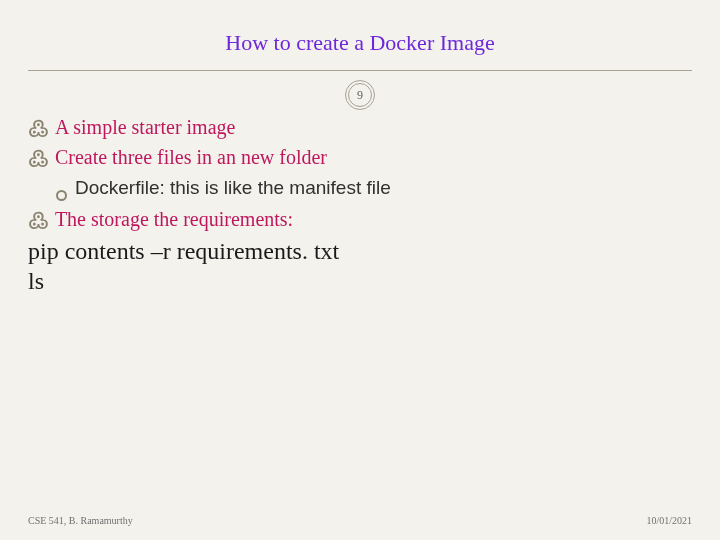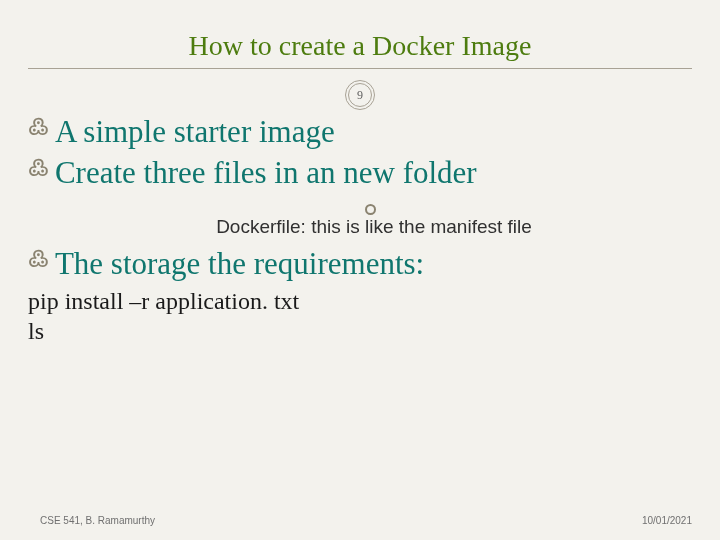--- a/index.html
+++ b/index.html
@@ -12,24 +12,24 @@
       overflow: hidden;
     }
     .slide {
       width: 100%;
       height: 100%;
       padding: 30px 28px 20px 28px;
       position: relative;
     }
     .title {
       text-align: center;
-      font-size: 28px;
-      color: #4d7c0f;
+      font-size: 22px;
+      color: #6d28d9;
       font-weight: normal;
-      margin-bottom: 6px;
+      margin-bottom: 14px;
     }
     .title-rule {
       border: none;
       border-top: 1.5px solid #a8a295;
       margin-bottom: 0;
     }
     .page-badge {
       position: absolute;
       left: 50%;
       top: 80px;
@@ -54,32 +54,31 @@
       margin-bottom: 2px;
     }
     .bullet-l1 .marker {
       font-family: Georgia, serif;
       font-size: 22px;
       color: #8a8370;
       margin-right: 6px;
       line-height: 1.25;
     }
     .bullet-l1 .text {
-      font-size: 31px;
-      color: #0f766e;
+      font-size: 20px;
+      color: #be185d;
       line-height: 1.25;
     }
     .sub-list {
       margin: 4px 0 6px 28px;
     }
     .bullet-l2 {
       display: flex;
-      align-items: center;
+      align-items: flex-end;
       margin-bottom: 1px;
-      flex-direction: column;
     }
     .bullet-l2 .ring {
       width: 11px;
       height: 11px;
       border: 2px solid #8a8370;
       border-radius: 50%;
       margin-right: 8px;
       margin-top: 7px;
       flex-shrink: 0;
     }
@@ -91,25 +90,25 @@
     }
     .plain-line {
       font-size: 24px;
       color: #1a1a1a;
       line-height: 1.25;
       margin-left: 0;
     }
     .footer {
       position: absolute;
       bottom: 14px;
-      left: 40px;
+      left: 28px;
       right: 28px;
       display: flex;
       justify-content: space-between;
-      font-family: Liberation Sans, sans-serif;
+      font-family: Liberation Serif, serif;
       font-size: 10px;
       color: #707070;
     }
   </style>
 </head>
 <body>
 
 <div class="slide">
   <h1 class="title">How to create a Docker Image</h1>
   <hr class="title-rule">
@@ -134,21 +133,21 @@
         <span class="ring"></span>
         <span class="text">Dockerfile: this is like the manifest file</span>
       </div>
     </div>
 
     <div class="bullet-l1">
       <span class="marker">߷</span>
       <span class="text">The storage the requirements:</span>
     </div>
 
-    <div class="plain-line">pip install –r application. txt</div>
+    <div class="plain-line">pip contents –r requirements. txt</div>
     <div class="plain-line">ls</div>
 
   </div>
 
   <div class="footer">
     <span>CSE 541, B. Ramamurthy</span>
     <span>10/01/2021</span>
   </div>
 </div>
 

